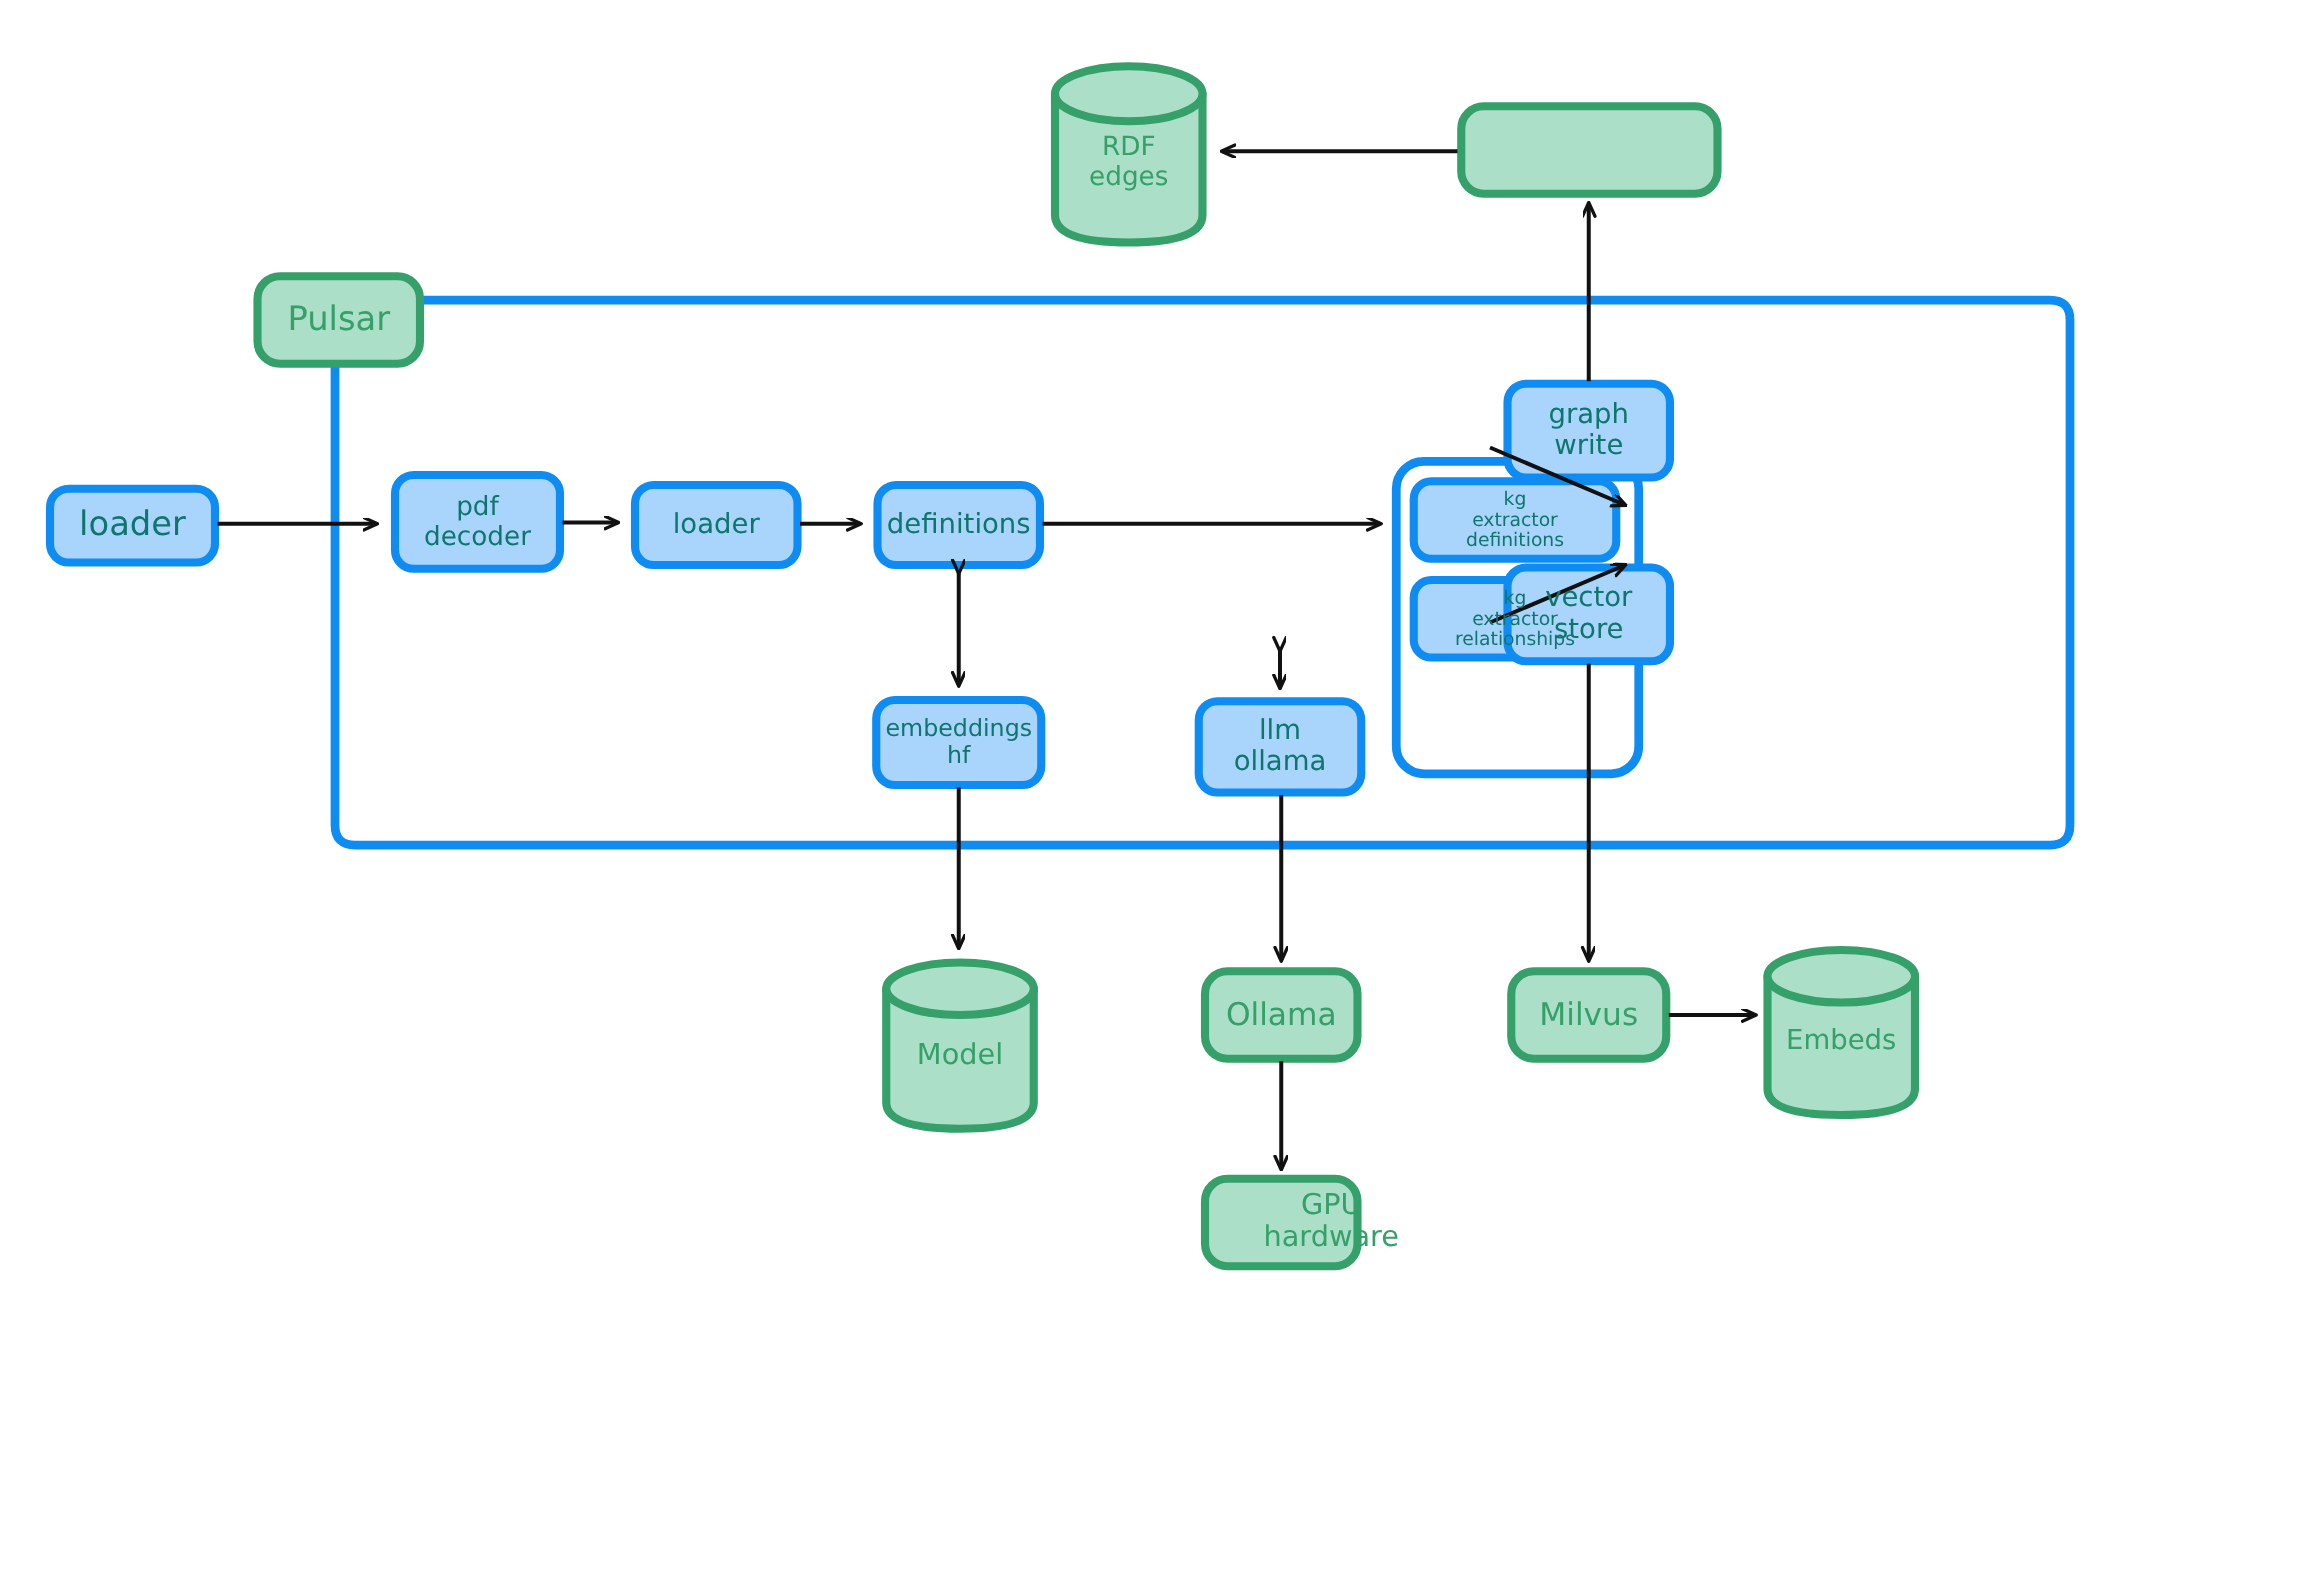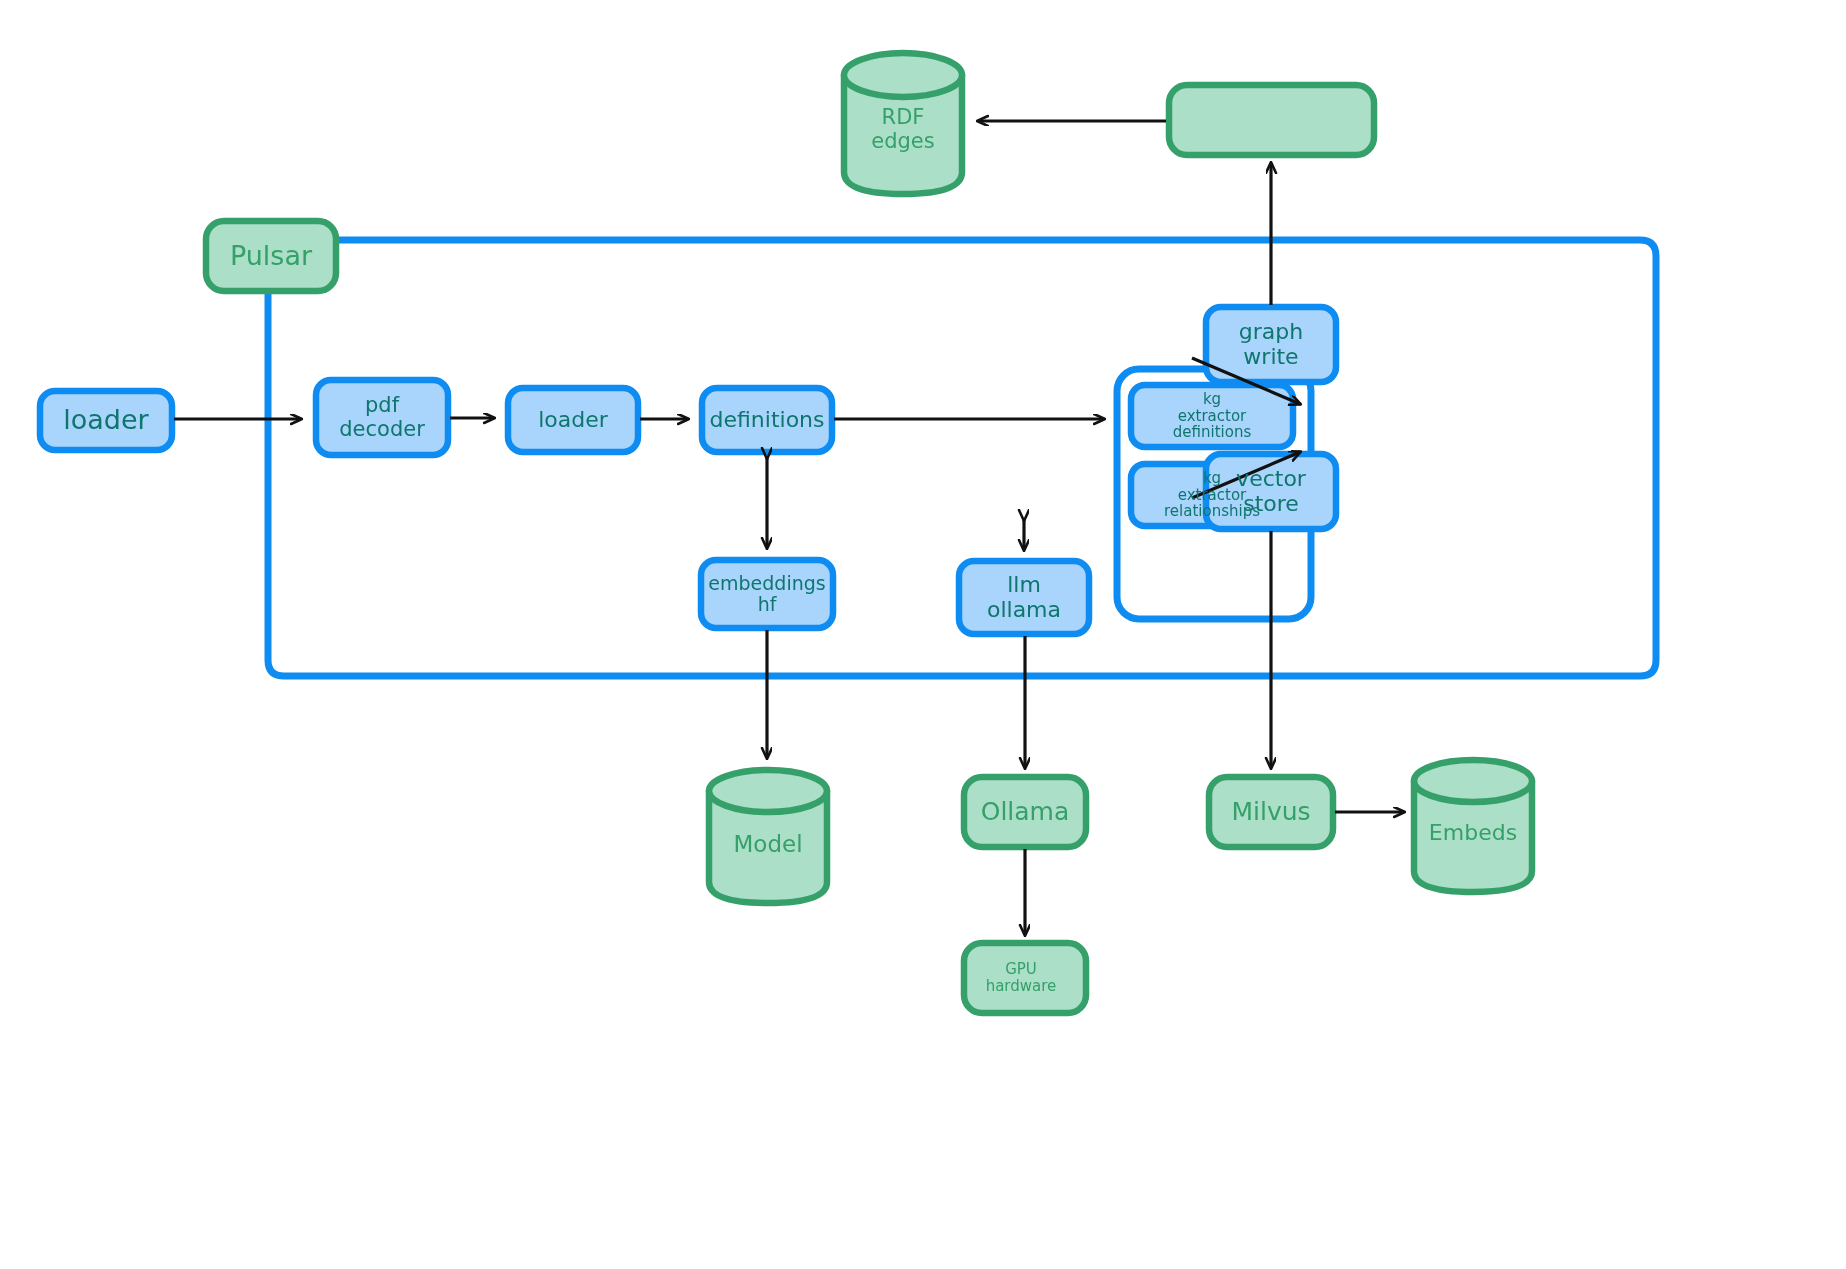--- a/index.html
+++ b/index.html
@@ -128,17 +128,17 @@
     </div>
 
   <div class="nd-label green-txt" style="left:709px;top:800px;width:118px;height:90px;font-size:23px;">Model</div>
 
   <div class="nd-label green-txt" style="left:964px;top:777px;width:122px;height:70px;font-size:25px;">Ollama</div>
 
   <div class="nd-label green-txt" style="left:1209px;top:777px;width:124px;height:70px;font-size:25px;">Milvus</div>
 
   <div class="nd-label green-txt" style="left:1414px;top:790px;width:118px;height:86px;font-size:22px;">Embeds</div>
 
-  <div class="nd-label green-txt" style="left:960px;top:943px;width:122px;height:70px;font-size:15px;">
+  <div class="nd-label green-txt" style="left:1004px;top:943px;width:122px;height:70px;font-size:23px;">
       <span id="l-gpu">GPU<br>hardware</span>
     </div>
 
 </div>
 
 </body></html>

